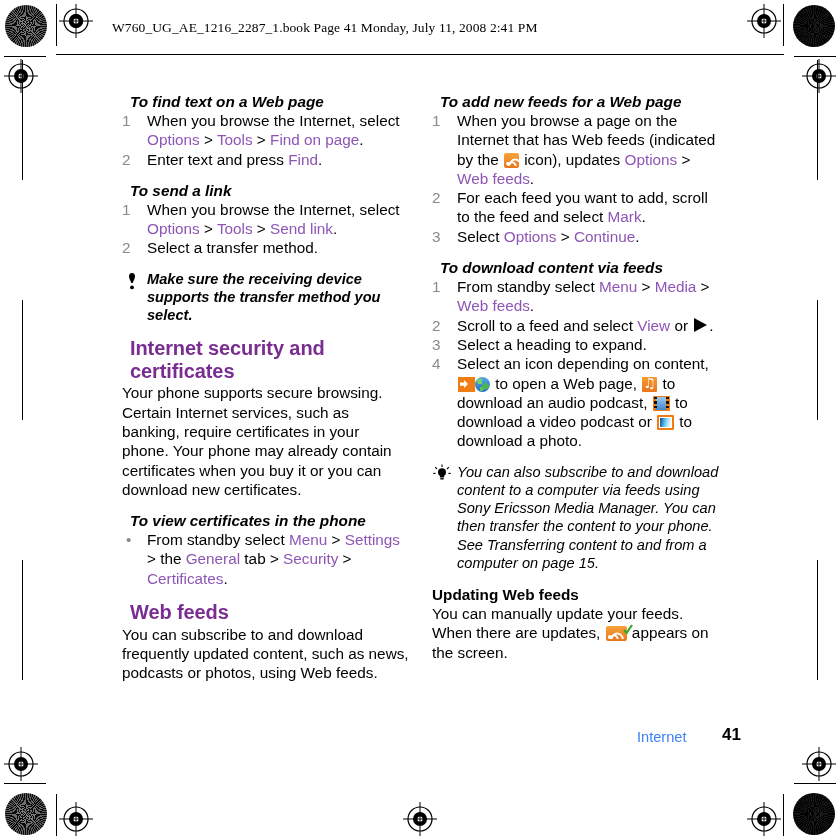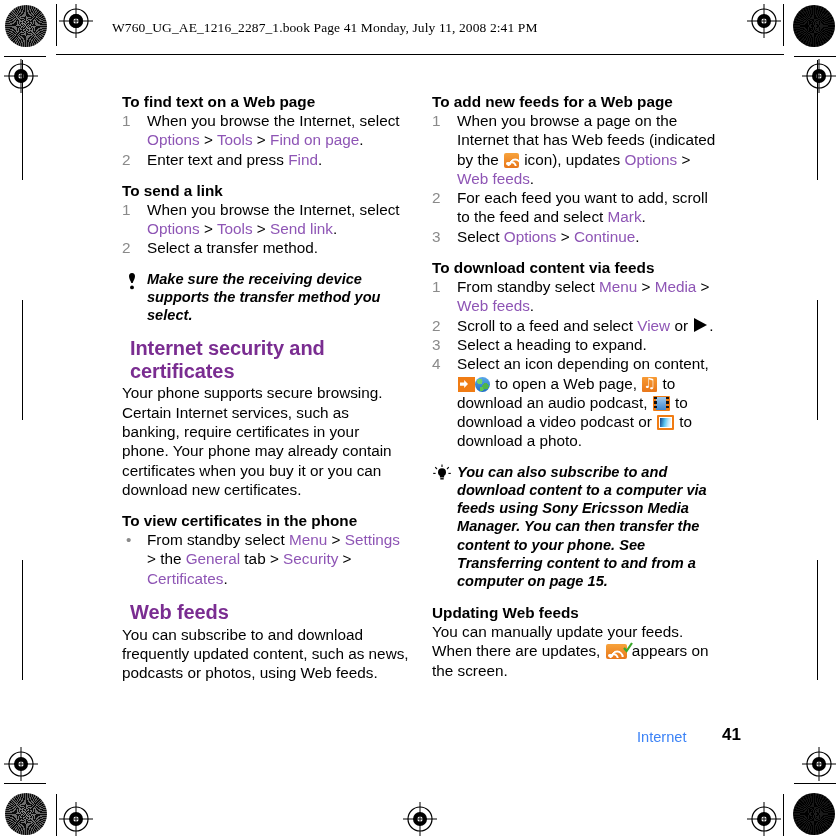--- a/index.html
+++ b/index.html
@@ -72,21 +72,22 @@
     font-size: 20px;
     line-height: 22.5px;
     font-weight: bold;
     margin: 13px 0 1px 8px;
     letter-spacing: -0.1px;
   }
   h3.proc {
     font-size: 15.3px;
     line-height: 19px;
     font-weight: bold;
-    margin: 12px 0 0 0;
+    font-style: italic;
+    margin: 12px 0 0 8px;
   }
   h3.proc.first { margin-top: 0; }
   h3.plain {
     font-size: 15.3px;
     line-height: 19px;
     font-weight: bold;
     font-style: normal;
     margin: 13px 0 0 0;
   }
   p.body {
@@ -134,21 +135,21 @@
     font-size: 14.6px;
     line-height: 18.2px;
     font-weight: bold;
   }
   .callout .cicon {
     position: absolute;
     left: 0; top: 1px;
     width: 20px; height: 20px;
   }
   .tip {
-    font-weight: bold;
+    font-weight: normal;
   }
 
   
   .ico {
     display: inline-block;
     vertical-align: -3px;
     margin: 0 1px;
   }
   .ico-rss {
     width: 15px; height: 15px;

